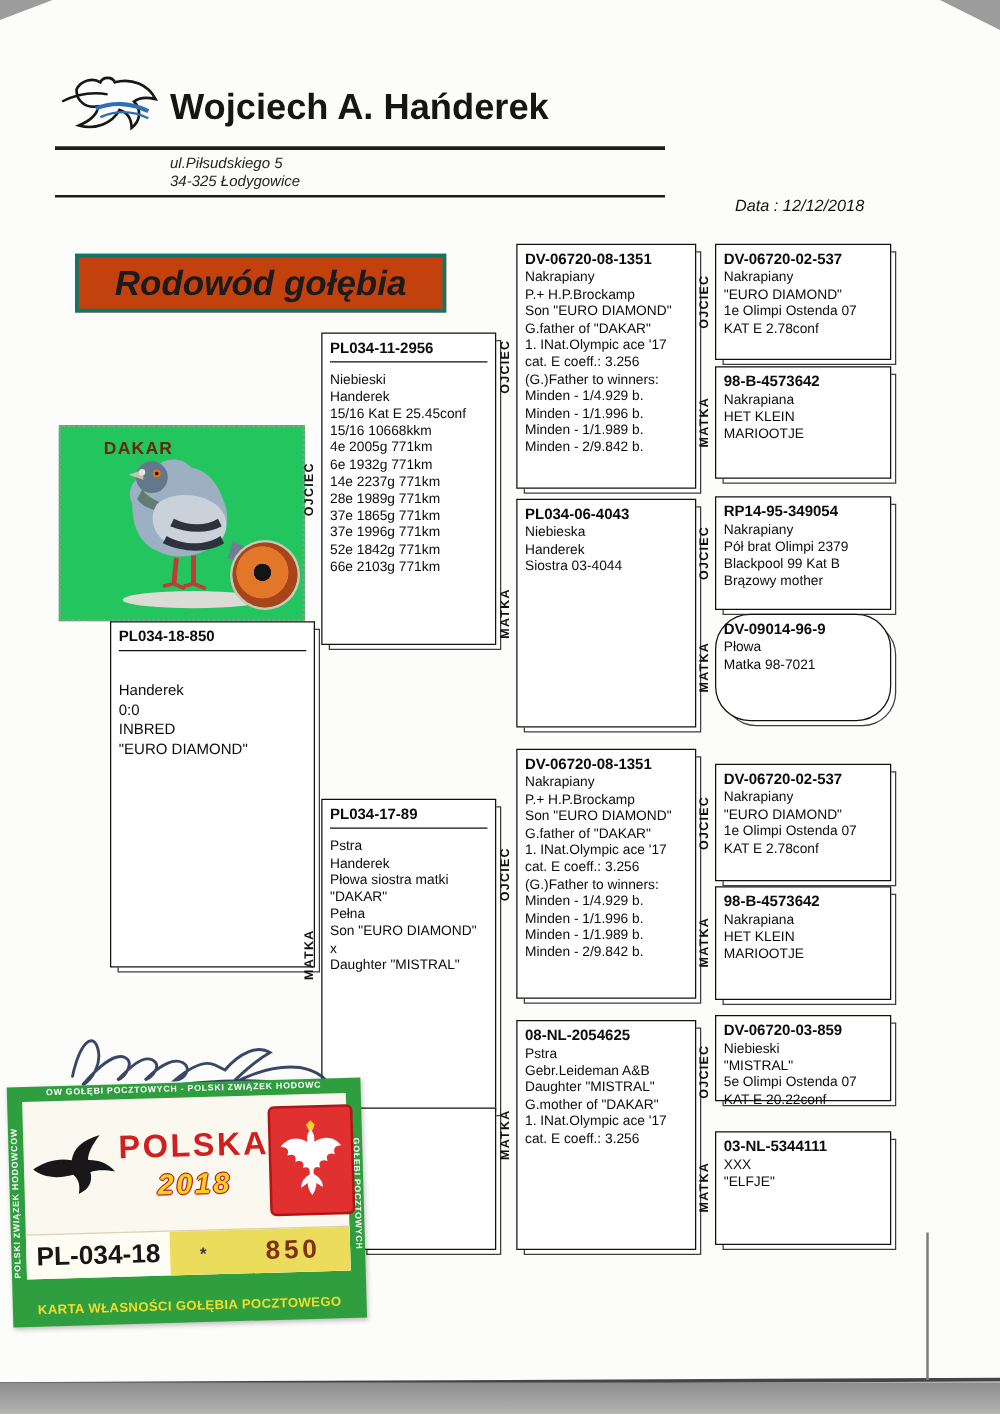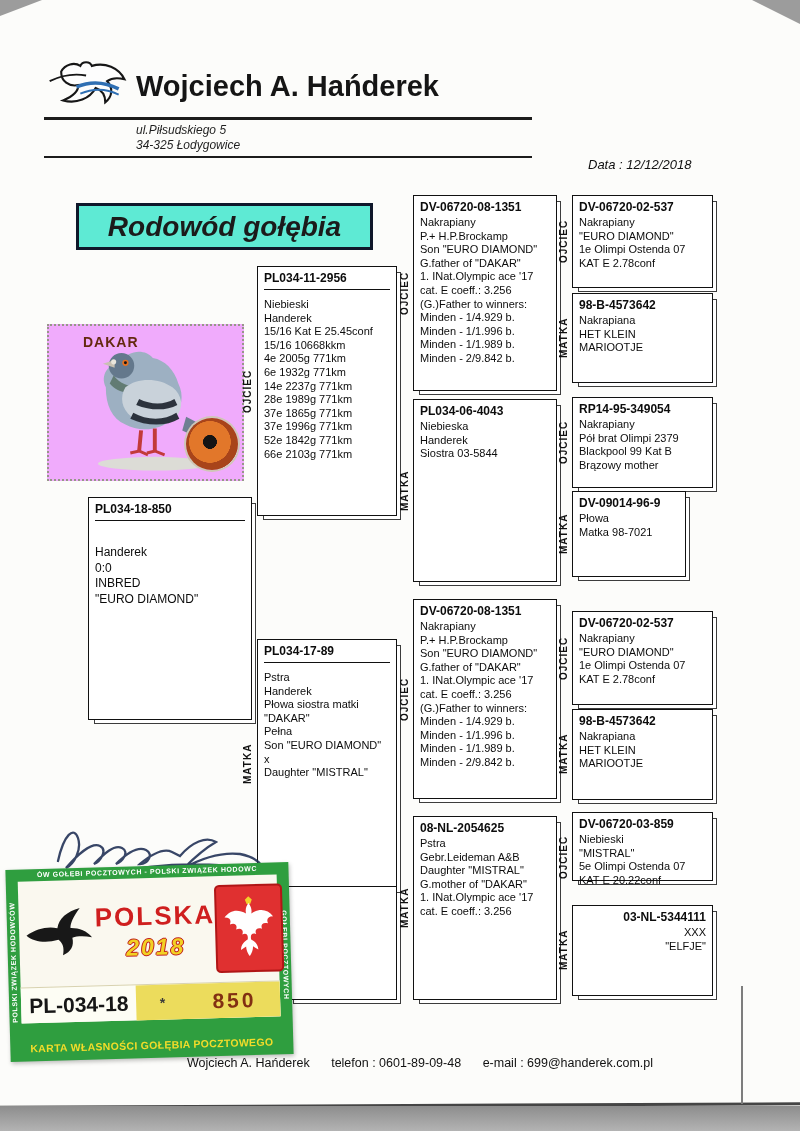--- a/index.html
+++ b/index.html
@@ -13,24 +13,24 @@
   .bottom-line{position:absolute;left:0;top:1104px;width:800px;height:3px;background:#454545;transform:rotate(-0.25deg);}
   .fold-line{position:absolute;left:741px;top:986px;width:2px;height:118px;background:#7d7d7d;}
   
   .logo{position:absolute;left:42px;top:58px;}
   .h-name{position:absolute;left:136px;top:70px;font-size:29px;font-weight:bold;color:#151515;white-space:nowrap;}
   .h-rule1{position:absolute;left:44px;top:117px;width:488px;height:3px;background:#1c1c1c;}
   .h-addr{position:absolute;left:136px;top:123px;font-size:12px;font-style:italic;color:#1f1f1f;line-height:15px;}
   .h-rule2{position:absolute;left:44px;top:156px;width:488px;height:2px;background:#1c1c1c;}
   .h-date{position:absolute;left:588px;top:157px;font-size:13px;font-style:italic;color:#101010;white-space:nowrap;}
   
-  .title-box{position:absolute;left:60px;top:203px;width:297px;height:47px;border:3px solid #0f172a;background:#5eead4;
-    display:flex;align-items:center;justify-content:center;font-size:28px;font-weight:bold;font-style:italic;color:#1b1b1b;margin-left:16px;}
-  
-  .photo-box{position:absolute;left:47px;top:324px;width:197px;height:157px;border:2px dotted #979789;background:#f0abfc;}
+  .title-box{position:absolute;left:60px;top:203px;width:297px;height:47px;border:3px solid #0f766e;background:#c2410c;
+    display:flex;align-items:center;justify-content:center;font-size:28px;font-weight:bold;font-style:italic;color:#1b1b1b;}
+  
+  .photo-box{position:absolute;left:47px;top:340px;width:197px;height:157px;border:2px dotted #979789;background:#22c55e;}
   .dakar-label{position:absolute;left:34px;top:8px;font-size:14px;font-weight:bold;color:#64290f;letter-spacing:1px;}
   .pigeon-art{position:absolute;left:0;top:0;}
   .eye-photo{position:absolute;left:137px;top:92px;width:52px;height:52px;border-radius:50%;
     background:radial-gradient(circle at 46% 46%, #141414 0 17%, #e2772a 18% 52%, #a8441a 53% 72%, #d9cfbe 73%);
     box-shadow:0 0 0 2px #cfc6b6;}
   
   .pbox{position:absolute;background:#fff;border:1px solid #111;box-shadow:5px 5px 0 -2px #ffffff,5px 5px 0 -1px #3c3c3c;
     padding:4px 6px;font-size:11px;color:#0c0c0c;}
   .pbox .ring{font-weight:bold;font-size:12px;margin-bottom:2px;white-space:nowrap;}
   .pbox.rule .ring{border-bottom:1px solid #111;padding-bottom:4px;margin-bottom:8px;}
@@ -111,21 +111,21 @@
         <path d="M86 88 C100 96 118 96 130 88 L133 94 C120 102 100 102 83 94 Z" fill="#2c333d"></path>
         <path d="M92 74 C104 80 118 80 128 74 L131 80 C120 86 104 86 89 80 Z" fill="#2c333d"></path>
         <path d="M94 106 L92 127 M108 104 L108 127" stroke="#c23a3a" stroke-width="4"></path>
         <path d="M83 129 L92 127 L101 131 M100 129 L108 127 L118 131" stroke="#c23a3a" stroke-width="3" fill="none"></path>
       </svg>
     </div>
     <div class="eye-photo"></div>
     <div class="dakar-label">DAKAR</div>
   </div>
 
-  <div class="pbox rule subject" style="left:88px;top:497px;width:164px;height:223px;">
+  <div class="pbox rule subject" style="left:88px;top:497px;width:164px;height:277px;">
     <div class="ring">PL034-18-850</div>
     <div class="plines">
         <div>Handerek</div>
         <div>0:0</div>
         <div>INBRED</div>
         <div>"EURO DIAMOND"</div>
       </div>
   </div>
 
   <div class="vlabel" style="left:242px;top:336px;height:110px;">OJCIEC</div>
@@ -181,21 +181,21 @@
         <div>Minden - 2/9.842 b.</div>
       </div>
   </div>
 
   <div class="vlabel" style="left:399px;top:436px;height:110px;">MATKA</div>
   <div class="pbox" style="left:413px;top:399px;width:144px;height:183px;">
     <div class="ring">PL034-06-4043</div>
     <div class="plines">
         <div>Niebieska</div>
         <div>Handerek</div>
-        <div>Siostra 03-5844</div>
+        <div>Siostra 03-4044</div>
       </div>
   </div>
 
   <div class="vlabel" style="left:399px;top:644px;height:110px;">OJCIEC</div>
   <div class="pbox" style="left:413px;top:599px;width:144px;height:200px;">
     <div class="ring">DV-06720-08-1351</div>
     <div class="plines">
         <div>Nakrapiany</div>
         <div>P.+ H.P.Brockamp</div>
         <div>Son "EURO DIAMOND"</div>
@@ -249,21 +249,21 @@
     <div class="ring">RP14-95-349054</div>
     <div class="plines">
         <div>Nakrapiany</div>
         <div>Pół brat Olimpi 2379</div>
         <div>Blackpool 99 Kat B</div>
         <div>Brązowy mother</div>
       </div>
   </div>
 
   <div class="vlabel" style="left:558px;top:494px;height:80px;">MATKA</div>
-  <div class="pbox" style="left:572px;top:491px;width:114px;height:86px;">
+  <div class="pbox" style="left:572px;top:491px;width:141px;height:86px;border-radius:28px;">
     <div class="ring">DV-09014-96-9</div>
     <div class="plines">
         <div>Płowa</div>
         <div>Matka 98-7021</div>
       </div>
   </div>
 
   <div class="vlabel" style="left:558px;top:618px;height:80px;">OJCIEC</div>
   <div class="pbox" style="left:572px;top:611px;width:141px;height:94px;">
     <div class="ring">DV-06720-02-537</div>
@@ -290,21 +290,21 @@
     <div class="ring">DV-06720-03-859</div>
     <div class="plines">
         <div>Niebieski</div>
         <div>"MISTRAL"</div>
         <div>5e Olimpi Ostenda 07</div>
         <div>KAT E 20.22conf</div>
       </div>
   </div>
 
   <div class="vlabel" style="left:558px;top:910px;height:80px;">MATKA</div>
-  <div class="pbox" style="left:572px;top:905px;width:141px;height:91px;text-align:right;">
+  <div class="pbox" style="left:572px;top:905px;width:141px;height:91px;">
     <div class="ring">03-NL-5344111</div>
     <div class="plines">
         <div>XXX</div>
         <div>"ELFJE"</div>
       </div>
   </div>
 
   <div class="signature">
     <svg width="230" height="80" viewBox="0 0 230 80">
       <path d="M8 55 C14 28 24 20 28 32 C32 44 24 58 16 62 C28 48 42 36 50 40 C58 44 50 56 44 58 C54 48 64 38 72 42 C80 46 72 56 66 58 C76 48 88 40 96 44 C104 48 98 58 90 58 C102 48 114 42 122 46 L130 50 C142 36 156 30 166 36 C152 44 142 54 134 62 C152 52 172 46 190 48 C200 50 208 54 212 60 M58 68 C100 58 152 56 204 62" stroke="#27365a" stroke-width="2.3" fill="none" stroke-linecap="round" opacity="0.92"></path>
@@ -337,25 +337,20 @@
         <span class="stamp-ring">PL-034-18</span>
         <span class="stamp-yellow">
           <span class="stamp-star">*</span>
           <span class="stamp-number">850</span>
         </span>
       </div>
     </div>
     <div class="stamp-band">KARTA WŁASNOŚCI GOŁĘBIA POCZTOWEGO</div>
   </div>
 
-  <div class="footer">
-    <span>Wojciech A. Hańderek</span>
-    <span>telefon : 0601-89-09-48</span>
-    <span>e-mail : 699@handerek.com.pl</span>
-  </div>
 
   <div class="corner-tl"></div>
   <div class="corner-tr"></div>
 </div>
 
 <div class="bottom-line"></div>
 <div class="bottom-strip"></div>
 <div class="fold-line"></div>
 
 </body></html>

